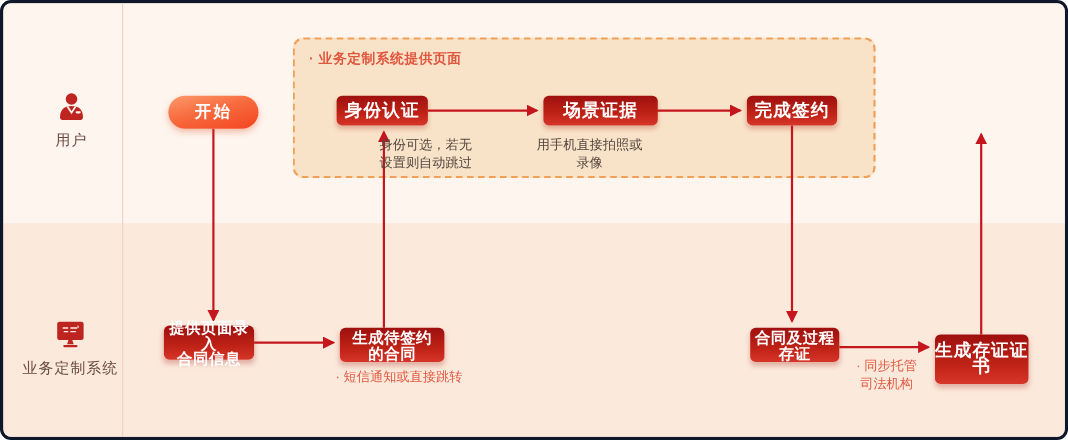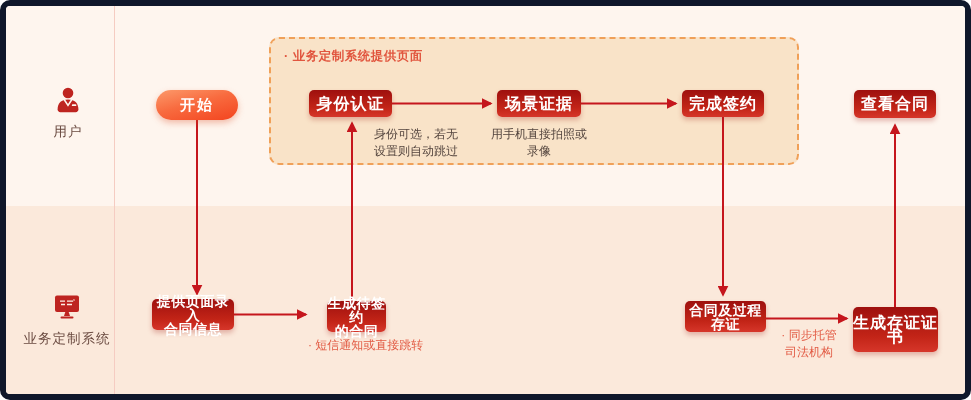--- a/index.html
+++ b/index.html
@@ -1,18 +1,18 @@
 <!DOCTYPE html>
 <html><head>
 <meta charset="utf-8">
 <style>
   html,body{margin:0;padding:0;background:#ffffff;font-family:"Liberation Sans",sans-serif;}
   .canvas{
     position:relative;width:971px;height:400px;box-sizing:border-box;
-    border:6px solid #0f172a;border-radius:10px;overflow:hidden;background:#FEF5EE;
+    border:3px solid #0f172a;border-radius:10px;overflow:hidden;background:#FEF5EE;
   }
   .lane-top{position:absolute;left:0;top:0;width:971px;height:200px;background:#FEF5EE;}
   .lane-bottom{position:absolute;left:0;top:200px;width:971px;height:196px;background:#FBE9DB;}
   .bottom-bar{position:absolute;left:0;top:395px;width:971px;height:5px;background:#4E1511;}
   .lane-divider{position:absolute;left:108px;top:0;width:1px;height:395px;background:#F5CCC2;}
   .lane-header{position:absolute;width:110px;text-align:center;}
   .lane-header .icon{display:block;margin:0 auto 6px auto;width:30px;height:30px;}
   .lane-label{font-size:13.5px;color:#6A4A40;letter-spacing:1px;white-space:pre-line;}
   .group-box{
     position:absolute;left:263px;top:31px;width:530px;height:128px;box-sizing:border-box;
@@ -96,52 +96,49 @@
   </svg>
 
   <div class="node pill" style="left:150px;top:84px;width:82px;height:30px;">
     <span class="node-label">开始</span>
   </div>
 
   <div class="node single" style="left:303px;top:84px;width:83px;height:27px;">
     <span class="node-label">身份认证</span>
   </div>
 
-  <div class="node single" style="left:491px;top:84px;width:84px;height:27px;">
+  <div class="node single" style="left:491px;top:84px;width:104px;height:27px;">
     <span class="node-label">场景证据</span>
   </div>
 
   <div class="node single" style="left:676px;top:84px;width:82px;height:27px;">
     <span class="node-label">完成签约</span>
   </div>
 
-  <div class="node single" style="left:848px;top:84px;width:82px;height:28px;">
-    <span class="node-label">查看合同</span>
-  </div>
 
   <div class="node multi" style="left:146px;top:293px;width:82px;height:31px;">
     <span class="node-label">提供页面录入
 合同信息</span>
   </div>
 
-  <div class="node multi" style="left:306px;top:295px;width:59px;height:31px;margin-left:15px;">
+  <div class="node multi" style="left:306px;top:295px;width:95px;height:31px;">
     <span class="node-label">生成待签约
 的合同</span>
   </div>
 
   <div class="node multi" style="left:679px;top:295px;width:81px;height:31px;">
     <span class="node-label">合同及过程
 存证</span>
   </div>
 
   <div class="node single" style="left:847px;top:301px;width:85px;height:45px;">
     <span class="node-label">生成存证证书</span>
   </div>
 
-  <div class="note dark" style="left:354px;top:120px;width:112px;">身份可选，若无
+  <div class="note dark" style="left:328px;top:120px;width:112px;">身份可选，若无
 设置则自动跳过</div>
   <div class="note orange" style="left:302px;top:331px;width:150px;">· 短信通知或直接跳转</div>
   <div class="note dark" style="left:477px;top:120px;width:112px;">用手机直接拍照或
 录像</div>
   <div class="note orange center" style="left:758px;top:321px;width:90px;">· 同步托管
 司法机构</div>
 
 </div>
 
 </body></html>

